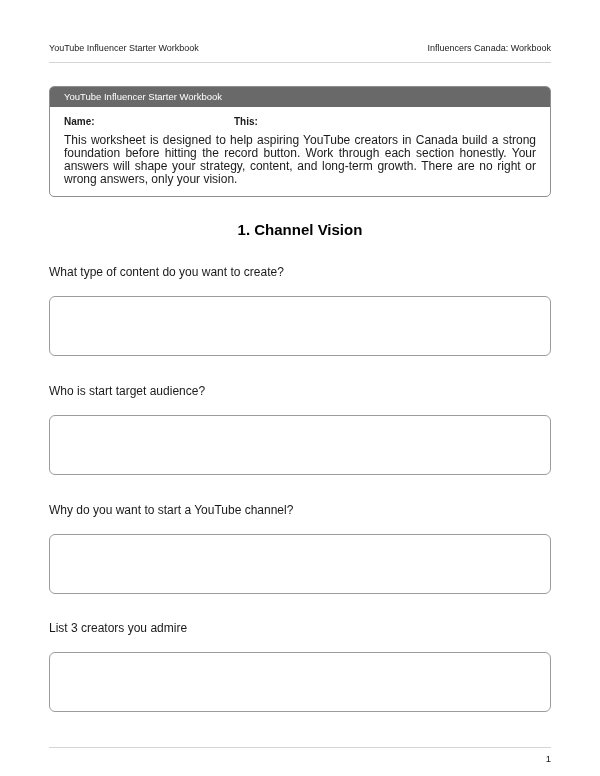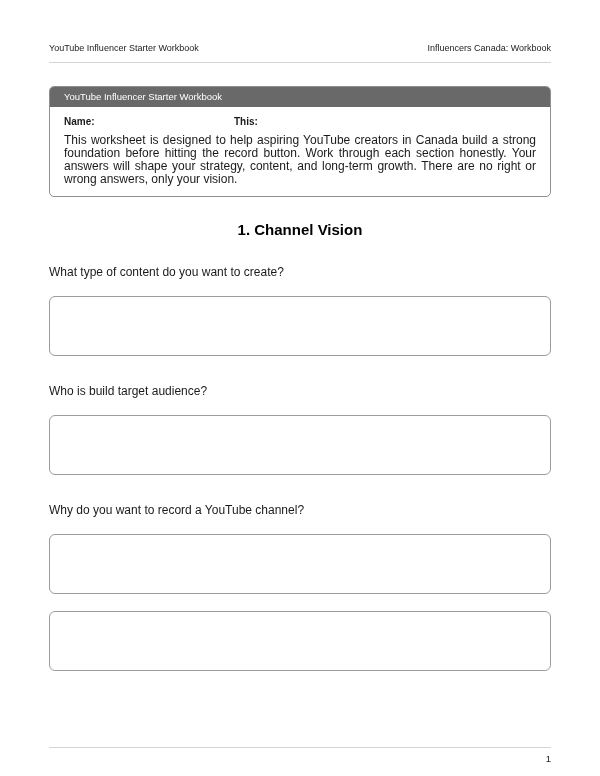--- a/index.html
+++ b/index.html
@@ -112,27 +112,28 @@
       <span class="name-label">Name:</span><span>This:</span>
     </div>
     <div class="info-desc">This worksheet is designed to help aspiring YouTube creators in Canada build a strong foundation before hitting the record button. Work through each section honestly. Your answers will shape your strategy, content, and long-term growth. There are no right or wrong answers, only your vision.</div>
   </div>
 
   <div class="section-heading mt-24">1. Channel Vision</div>
 
   <div class="question q-first">What type of content do you want to create?</div>
   <div class="answer-box"></div>
 
-  <div class="question q-next">Who is build target audience?</div>
+  <div class="question q-next">Who is start target audience?</div>
   <div class="answer-box"></div>
 
-  <div class="question q-next">Why do you want to record a YouTube channel?</div>
+  <div class="question q-next">Why do you want to start a YouTube channel?</div>
   <div class="answer-box"></div>
 
 
+  <div class="question q-first">List 3 creators you admire</div>
   <div class="answer-box"></div>
 
 </div>
 
 <div class="page-footer">
   <div class="footer-rule"></div>
   <div class="page-num">1</div>
 </div>
 
 </body></html>

